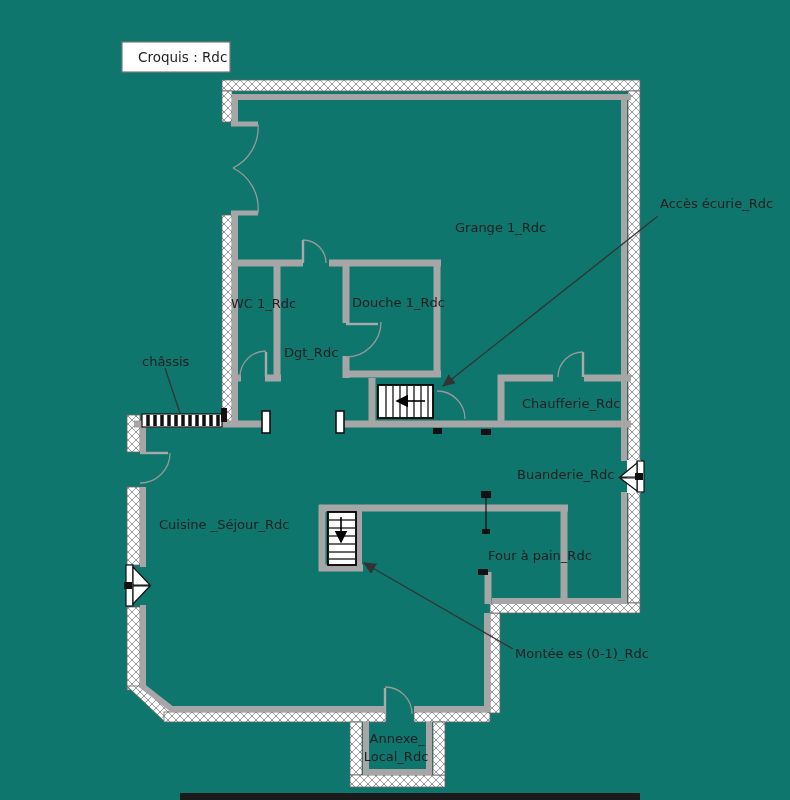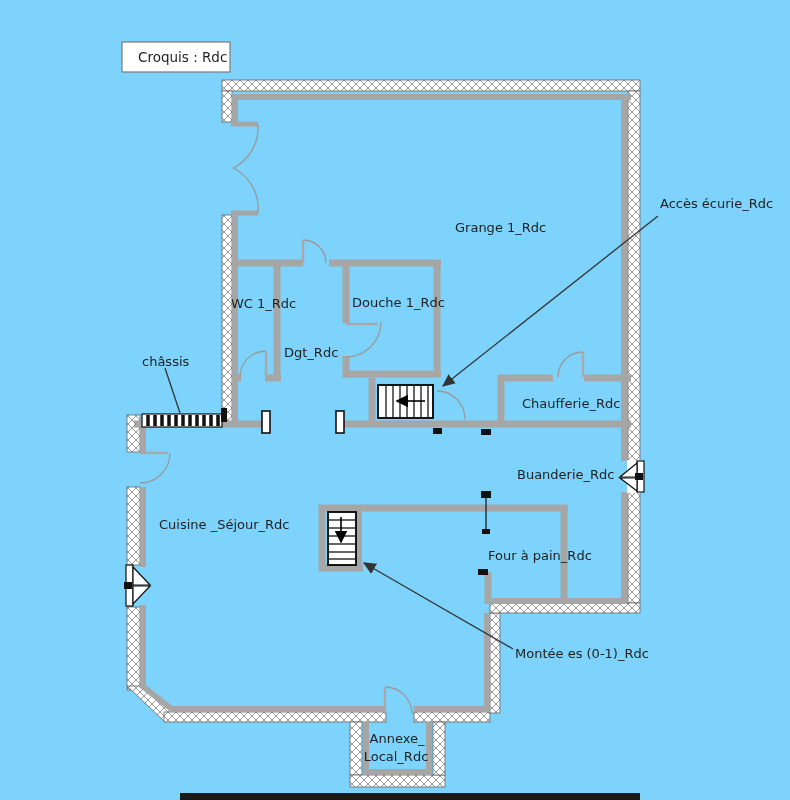--- a/index.html
+++ b/index.html
@@ -4,21 +4,21 @@
 <style>
   :root{
     --wall:#a6a6a6;
     --hatchline:#9a9a9a;
     --outline:#666666;
     --text:#1f1f1f;
     --arrow:#333333;
     --stair:#000000;
   }
   html,body{margin:0;padding:0;background:#ffffff;}
-  .stage{position:relative;width:790px;height:800px;background:#7dd3fc;overflow:hidden;}
+  .stage{position:relative;width:790px;height:800px;background:#0f766e;overflow:hidden;}
   svg{display:block;}
   svg text{font-family:"DejaVu Sans",sans-serif;font-size:13px;fill:var(--text);}
   .titleText{font-size:13.5px;}
   .wallHatch{fill:url(#hatch);stroke:var(--outline);stroke-width:0.8;}
   .gray{stroke:var(--wall);fill:none;}
   .arc{stroke:#999;stroke-width:1.3;fill:none;}
   .leaf{stroke:#a9a9a9;stroke-width:2.4;fill:none;}
   .stairBox{fill:#fff;stroke:var(--stair);stroke-width:1.8;}
   .tread{stroke:var(--stair);stroke-width:1.2;}
   .annot{stroke:var(--arrow);stroke-width:1.3;fill:none;}

